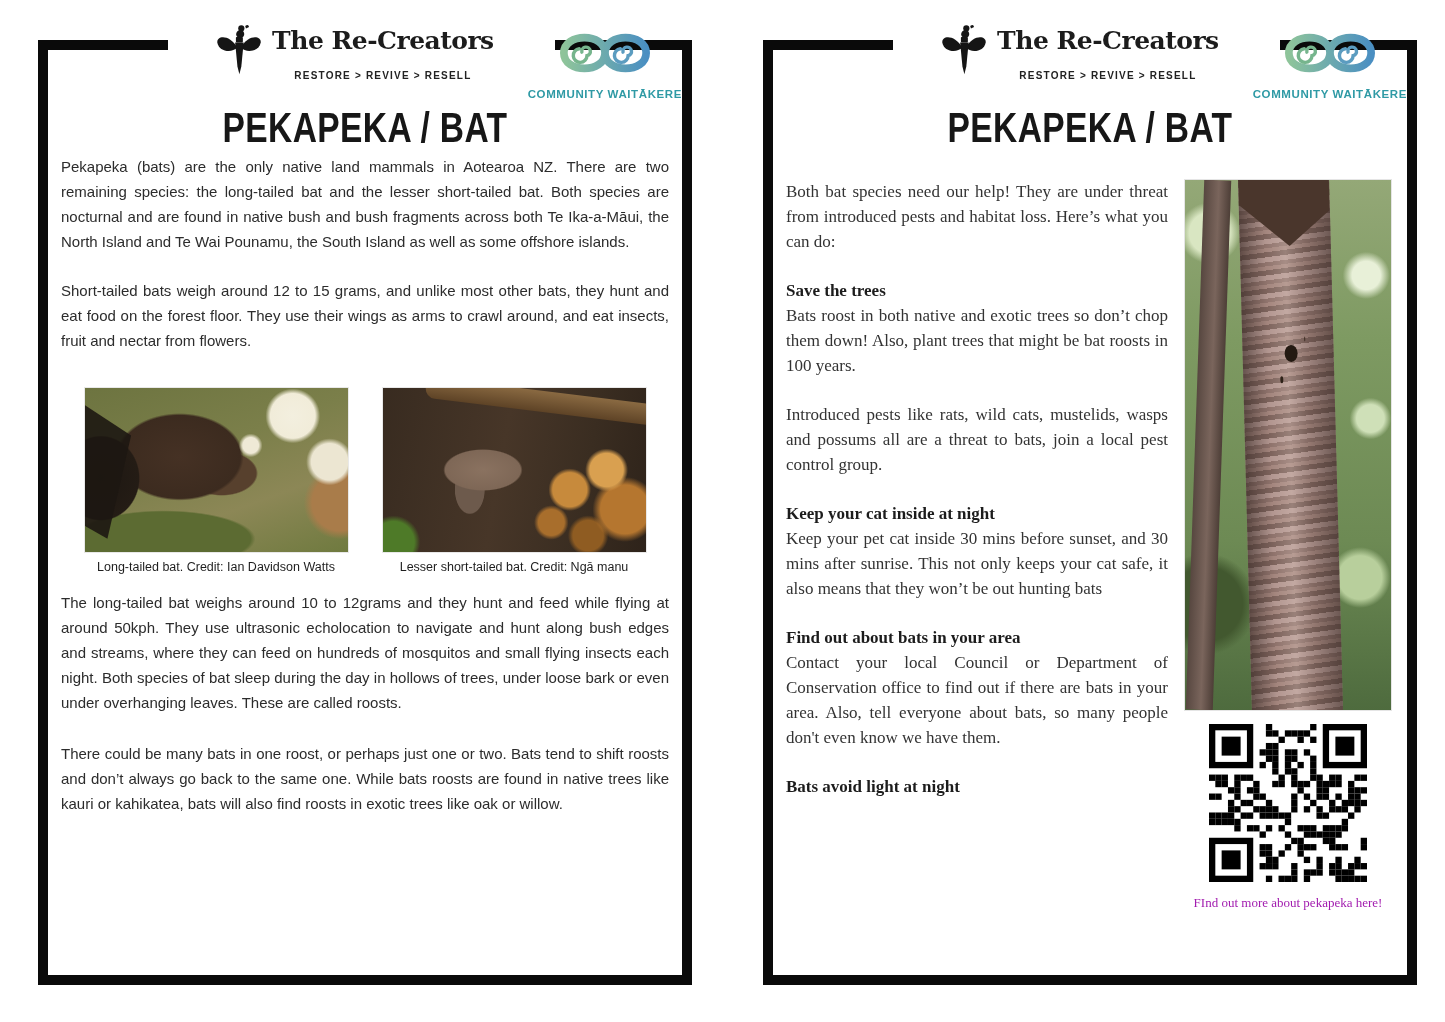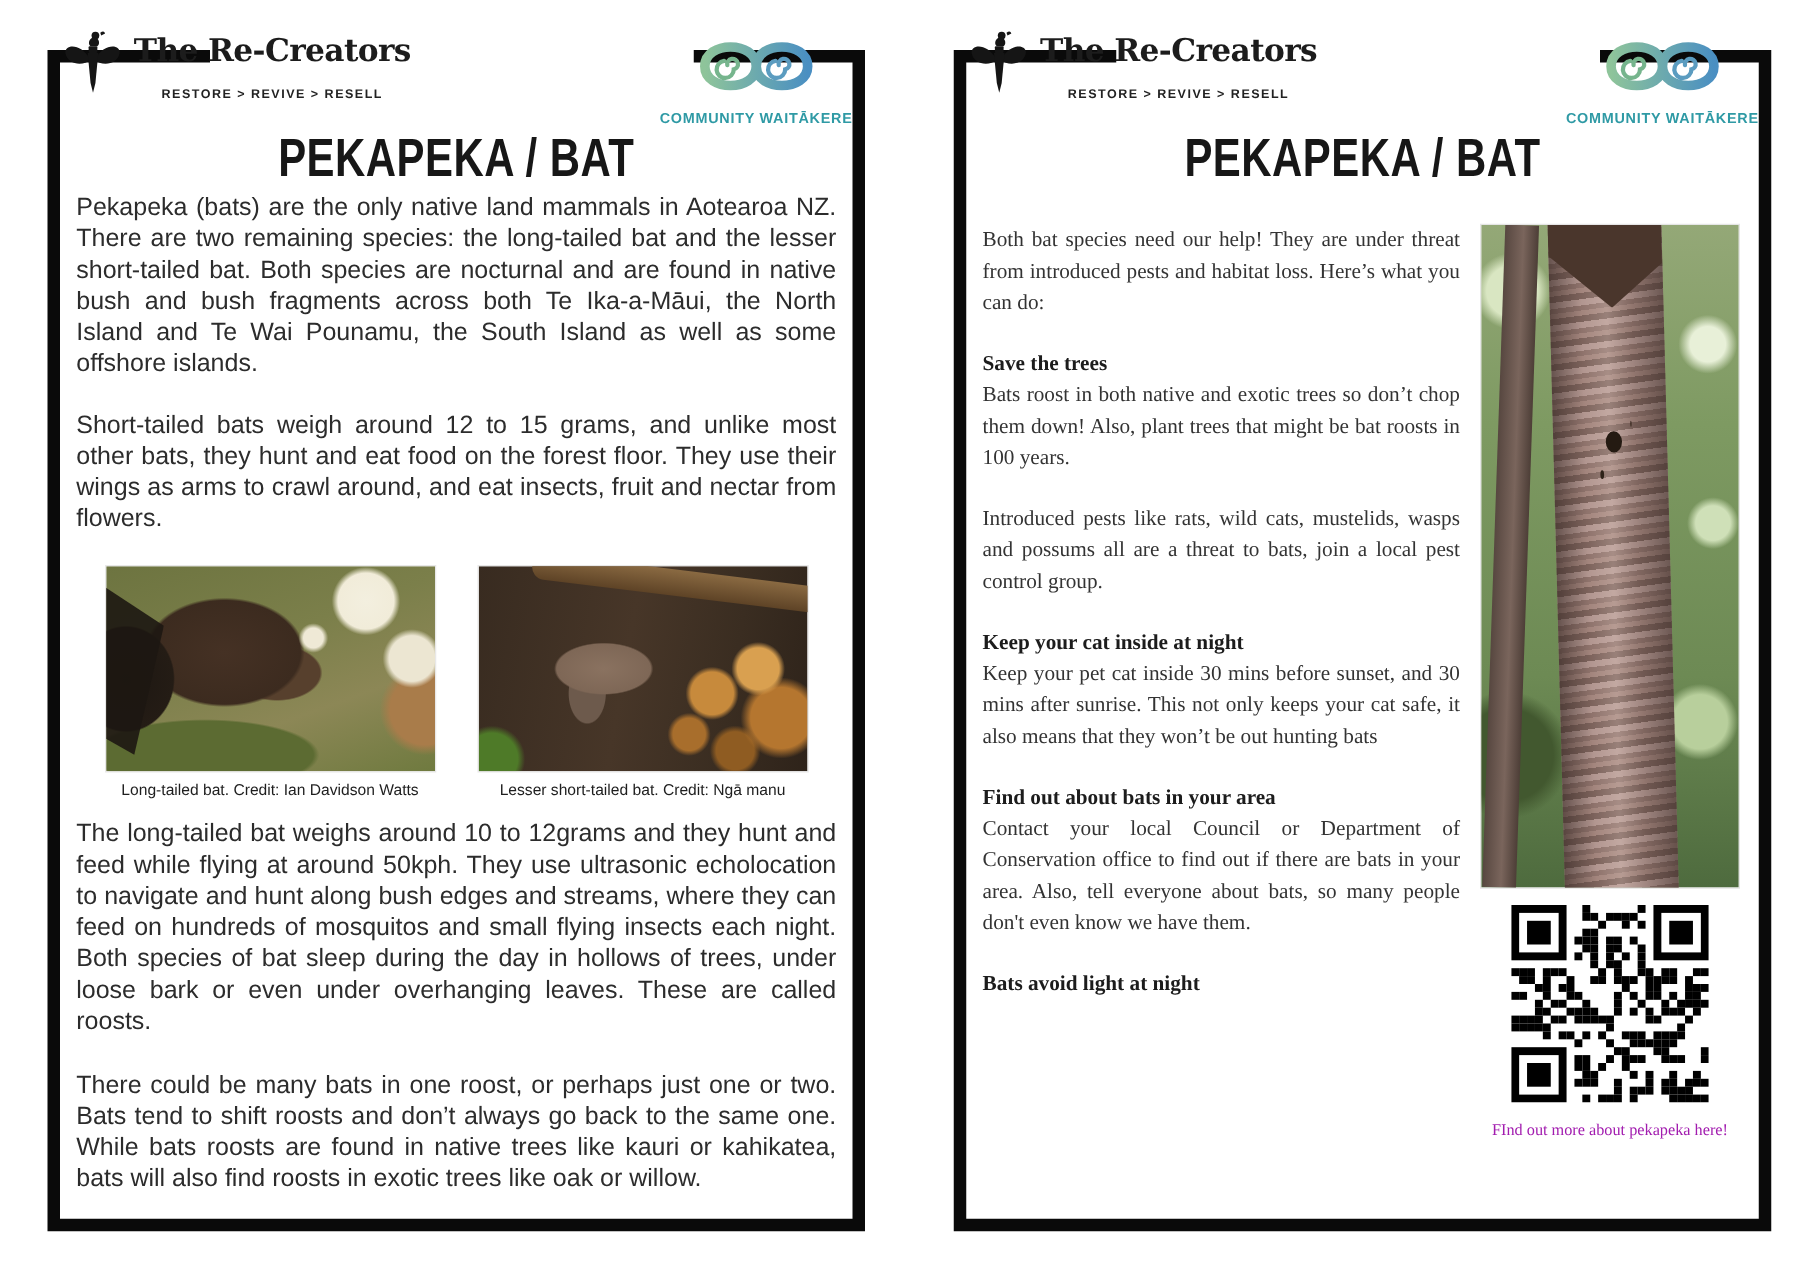--- a/index.html
+++ b/index.html
@@ -13,21 +13,21 @@
     border:10px solid #0a0a0a; background:#fff;
   }
   .page-1 { left:38px; }
   .page-2 { left:763px; }
   .border-gap {
     position:absolute; top:-12px; left:19%; width:61%; height:14px; background:#fff;
   }
   
   .header {
     position:absolute; top:-27px; left:0; width:100%;
-    display:flex; justify-content:space-between; align-items:flex-start; gap:34px;
+    display:flex; justify-content:flex-end; align-items:flex-start; gap:34px;
   }
   .recreators { display:flex; align-items:center; gap:7px; }
   .recreators svg { display:block; }
   .recreators-text { display:flex; flex-direction:column; align-items:center; }
   .recreators-name {
     font-family:"DejaVu Serif", serif; font-weight:700; font-size:25px;
     color:#1c1c1c; letter-spacing:-0.5px; white-space:nowrap; line-height:1.1;
   }
   .recreators-tagline {
     font-size:10px; font-weight:700; letter-spacing:1.2px; color:#222; margin-top:16px;
@@ -39,28 +39,28 @@
   }
   
   .page-title {
     margin-top:56px; text-align:center; font-size:43px; font-weight:800;
     color:#171717; line-height:1.0; letter-spacing:0.5px;
     transform:scaleX(0.78); transform-origin:center;
   }
   .content { padding:0 13px; }
   
   .body-para {
-    font-size:20px; line-height:25px; text-align:justify; color:#2c2c2c;
+    font-size:15px; line-height:25px; text-align:justify; color:#2c2c2c;
   }
   .p1 { margin-top:5px; }
   .p2 { margin-top:24px; }
   .p3 { margin-top:14px; }
   .p4 { margin-top:26px; }
   .figure-row {
-    margin-top:24px; display:flex; justify-content:center; gap:33px;
+    margin-top:34px; display:flex; justify-content:center; gap:33px;
   }
   .figure { width:265px; }
   .photo {
     position:relative; width:265px; height:166px; overflow:hidden;
     border:1px solid #e8e8e8;
   }
   .figure-caption {
     margin-top:7px; text-align:center; font-size:12.5px; color:#1e1e1e; line-height:1.25;
   }
   

